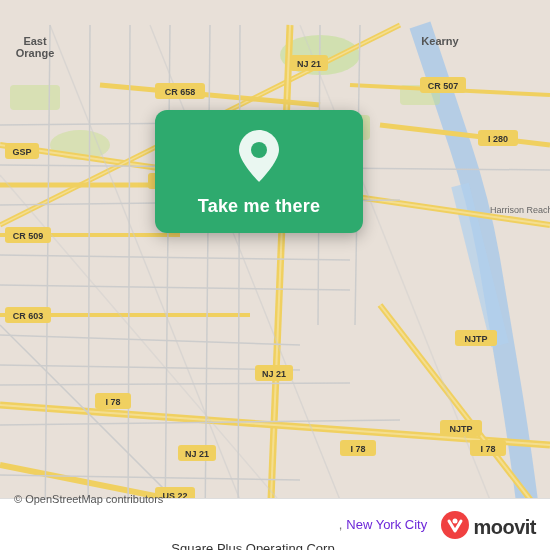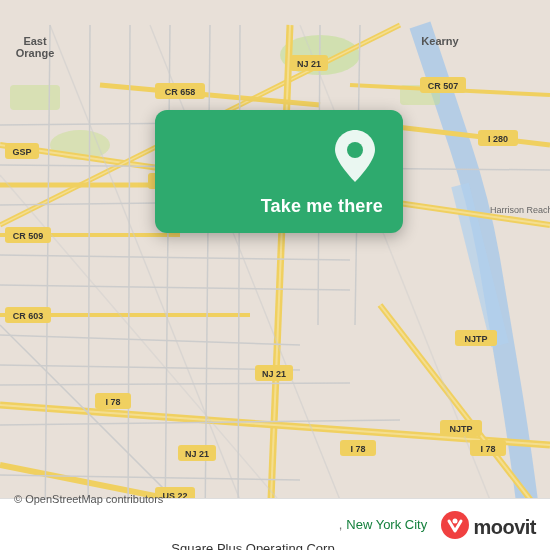--- a/index.html
+++ b/index.html
@@ -24,26 +24,26 @@
       position: absolute;
       top: 0; left: 0;
       width: 100%; height: 100%;
     }
 
     
     #location-card {
       position: absolute;
       top: 110px;
       left: 155px;
-      width: 248px;
+      width: 208px;
       background-color: #2eaa6e;
       border-radius: 12px;
       display: flex;
       flex-direction: column;
-      align-items: flex-end;
+      align-items: center;
       padding: 18px 20px 16px 20px;
       box-shadow: 0 4px 16px rgba(0,0,0,0.3);
       z-index: 10;
     }
 
     #pin-icon-wrapper {
       width: 56px;
       height: 56px;
       display: flex;
       align-items: center;
@@ -103,21 +103,21 @@
 
     #location-name {
       font-size: 13px;
       color: #333;
       font-weight: 500;
       margin-top: 48px;
     }
 
     #location-city {
       font-size: 13px;
-      color: #15803d;
+      color: #6d28d9;
     }
   </style>
 </head>
 <body>
 
 <div id="map-container">
 
   <svg id="map-svg" viewBox="0 0 550 500" xmlns="http://www.w3.org/2000/svg">
 
     <rect width="550" height="500" fill="#e8e0d8"></rect>

